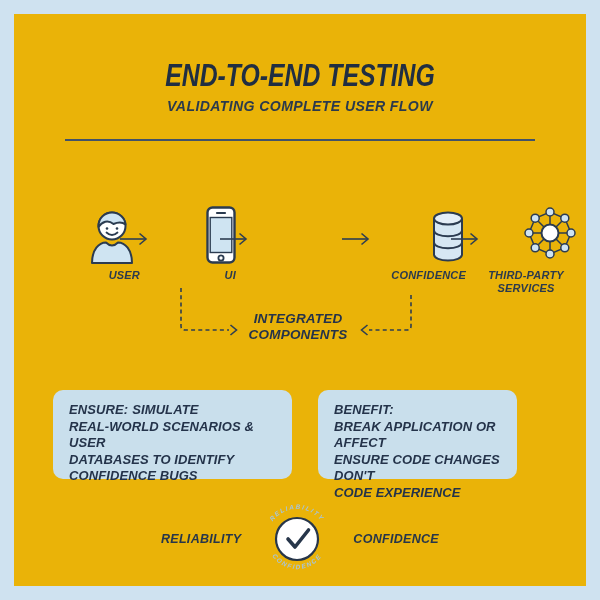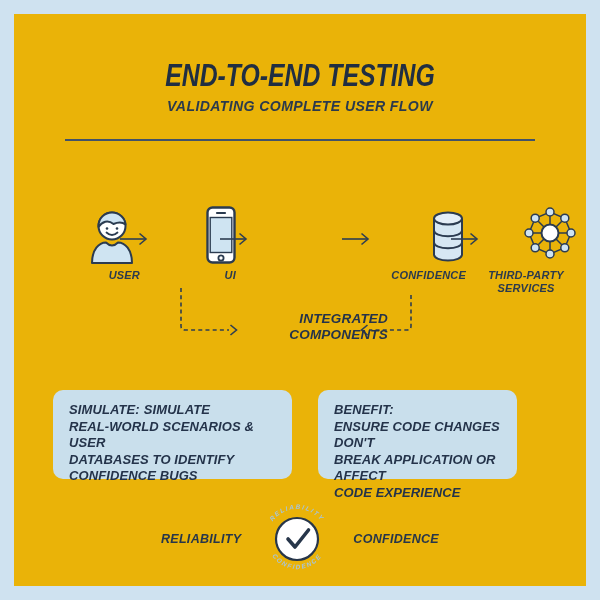--- a/index.html
+++ b/index.html
@@ -37,21 +37,21 @@
     margin-top:5px;font-size:11px;font-weight:700;color:#2b3a4d;
     text-align:center;letter-spacing:.2px;line-height:13px;
   }
   .n-user{left:16px;} .n-ui{left:112px;} .n-cloud{left:228px;}
   .n-db{left:342px;} .n-net{left:457px;}
   .arrow{position:absolute;top:217px;}
   .a1{left:105px;} .a2{left:205px;} .a3{left:327px;} .a4{left:436px;}
   
   .dashed-svg{position:absolute;left:126px;top:270px;}
   .integrated{
-    position:absolute;left:194px;top:297px;width:180px;text-align:right;
+    position:absolute;left:194px;top:297px;width:180px;text-align:center;
     font-size:13.5px;font-weight:800;color:#25334a;line-height:16px;letter-spacing:.2px;
   }
   
   .info-box{
     position:absolute;top:376px;height:89px;background:#c9dfec;border-radius:10px;
     padding:12px 16px;box-sizing:border-box;font-size:13px;line-height:16.5px;
     font-weight:600;color:#24334a;letter-spacing:.1px;
   }
   .box-purpose{left:39px;width:239px;}
   .box-benefit{left:304px;width:199px;}
@@ -180,31 +180,31 @@
     <polyline points="227.5,41 221.5,46 227.5,51" fill="none" stroke="#2e3e52" stroke-width="1.6"></polyline>
   </svg>
 
   <div class="integrated">
     <div>INTEGRATED</div>
     <div>COMPONENTS</div>
   </div>
 
   <div class="info-box box-purpose">
     <div>
-      <span class="bold">SIMULATE:</span><span>SIMULATE</span>
+      <span class="bold">ENSURE:</span><span>SIMULATE</span>
     </div>
     <div>REAL-WORLD SCENARIOS &amp; USER</div>
     <div>DATABASES TO IDENTIFY</div>
     <div>CONFIDENCE BUGS</div>
   </div>
 
   <div class="info-box box-benefit">
     <div class="bold">BENEFIT:</div>
+    <div>BREAK APPLICATION OR AFFECT</div>
     <div>ENSURE CODE CHANGES DON'T</div>
-    <div>BREAK APPLICATION OR AFFECT</div>
     <div>CODE EXPERIENCE</div>
   </div>
 
   <div class="footer">
     <span class="footer-label">RELIABILITY</span>
     <svg width="84" height="84" viewBox="0 0 84 84">
       <defs>
         <path id="arcTop" d="M12 42 A30 30 0 0 1 72 42"></path>
         <path id="arcBottom" d="M12 42 A30 30 0 0 0 72 42"></path>
       </defs>

